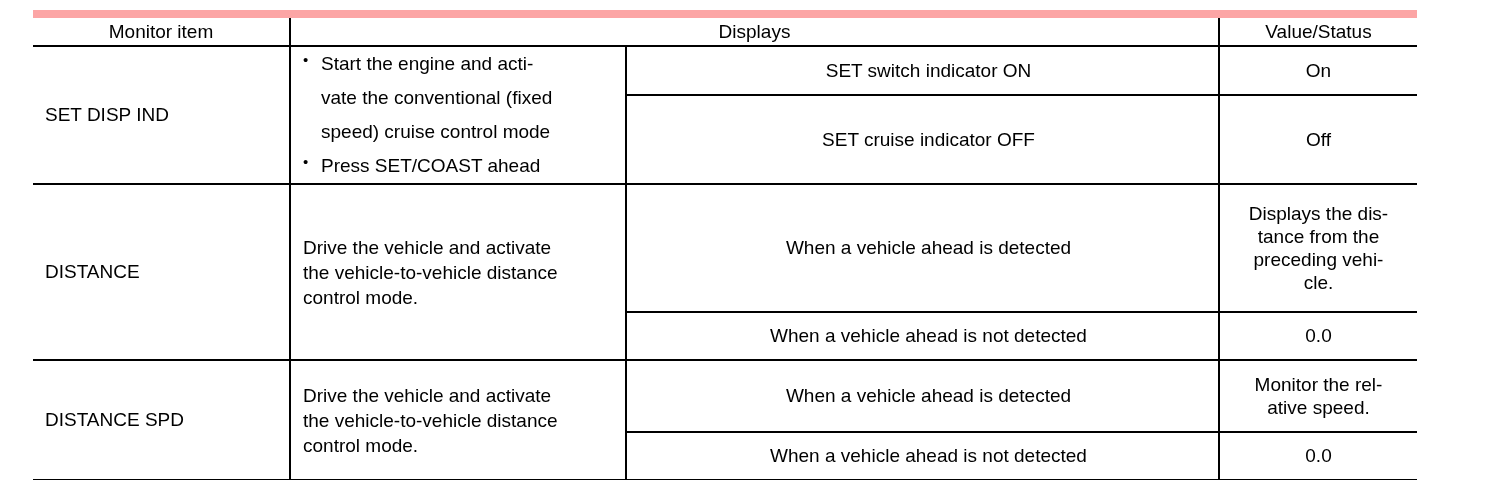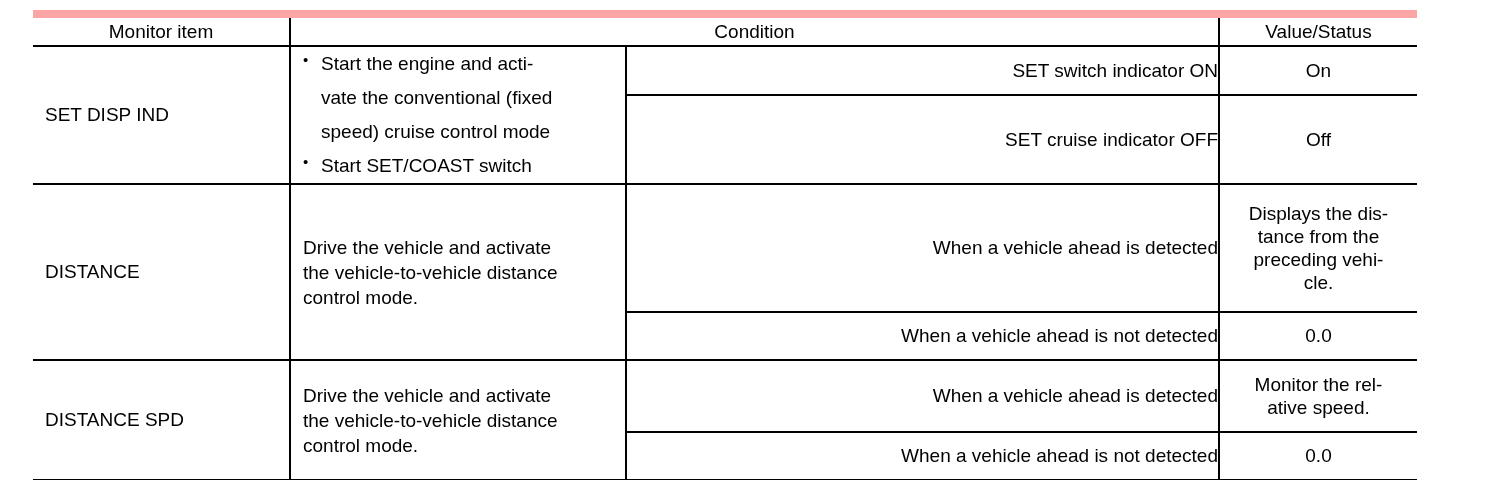--- a/index.html
+++ b/index.html
@@ -54,21 +54,21 @@
     text-align: left;
     padding-left: 12px;
   }
   td.procedure-cell {
     text-align: left;
     padding-left: 12px;
     padding-right: 6px;
     line-height: 25px;
   }
   td.condition-cell {
-    text-align: right;
+    text-align: center;
     padding-left: 12px;
   }
   td.value-cell {
     text-align: center;
     padding: 12px 6px;
   }
   .preline { white-space: pre-line; }
   td.value-cell .preline { line-height: 23px; }
 
   .bullet-item {
@@ -94,36 +94,36 @@
     <colgroup>
       <col style="width:257px">
       <col style="width:336px">
       <col style="width:593px">
       <col style="width:198px">
     </colgroup>
 
     <tbody>
         <tr class="row-header">
       <th class="hdr edge-l">Monitor item</th>
-      <th class="hdr" colspan="2">Condition</th>
+      <th class="hdr" colspan="2">Displays</th>
       <th class="hdr edge-r">Value/Status</th>
     </tr>
 
     <tr class="row-1a">
       <td class="monitor-cell edge-l" rowspan="2">SET DISP IND</td>
       <td class="procedure-cell" rowspan="2">
         <div class="bullet-item">
           <span class="bullet-marker">•</span>
           <span class="bullet-text">Start the engine and acti-
 vate the conventional (fixed
 speed) cruise control mode</span>
         </div>
         <div class="bullet-item">
           <span class="bullet-marker">•</span>
-          <span class="bullet-text">Start SET/COAST switch</span>
+          <span class="bullet-text">Press SET/COAST ahead</span>
         </div>
       </td>
       <td class="condition-cell">SET switch indicator ON</td>
       <td class="value-cell edge-r">On</td>
     </tr>
 
     <tr class="row-1b">
       <td class="condition-cell">SET cruise indicator OFF</td>
       <td class="value-cell edge-r">Off</td>
     </tr>

